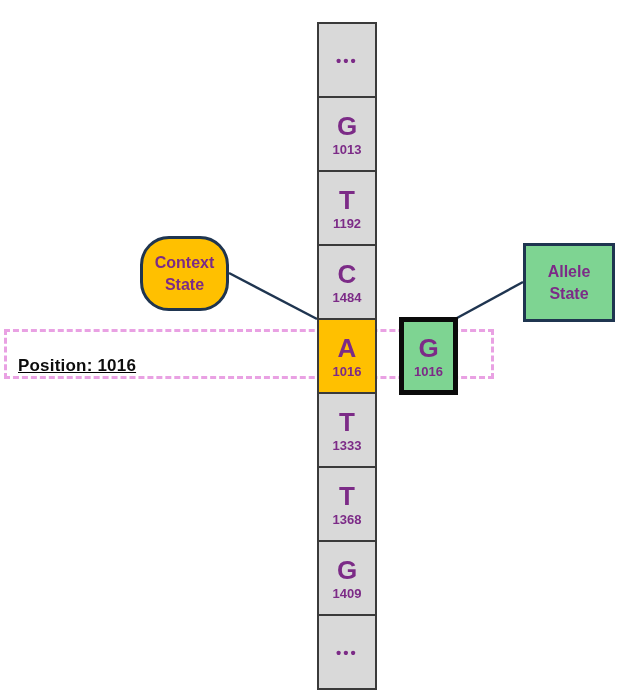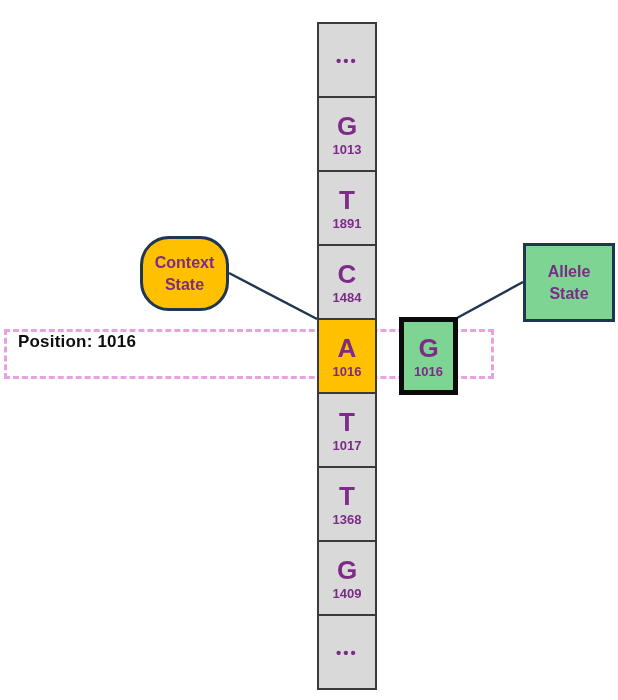--- a/index.html
+++ b/index.html
@@ -19,22 +19,23 @@
   
   .position-box {
     position: absolute;
     left: 4px;
     top: 329px;
     width: 490px;
     height: 50px;
     box-sizing: border-box;
     border: 3px dashed #e9a1e3;
     display: flex;
-    align-items: flex-start;
+    align-items: flex-end;
     z-index: 1;
+    text-decoration: underline;
   }
   .position-label {
     padding-left: 11px;
     font-size: 17px;
     font-weight: bold;
     color: #0d0d0d;
     letter-spacing: 0.2px;
   }
 
   
@@ -157,36 +158,36 @@
       <span class="base dots">•••</span>
     </div>
 
     <div class="cell">
       <span class="base">G</span>
       <span class="pos">1013</span>
     </div>
 
     <div class="cell">
       <span class="base">T</span>
-      <span class="pos">1891</span>
+      <span class="pos">1192</span>
     </div>
 
     <div class="cell">
       <span class="base">C</span>
       <span class="pos">1484</span>
     </div>
 
     <div class="cell context">
       <span class="base">A</span>
       <span class="pos">1016</span>
     </div>
 
     <div class="cell">
       <span class="base">T</span>
-      <span class="pos">1017</span>
+      <span class="pos">1333</span>
     </div>
 
     <div class="cell">
       <span class="base">T</span>
       <span class="pos">1368</span>
     </div>
 
     <div class="cell">
       <span class="base">G</span>
       <span class="pos">1409</span>

